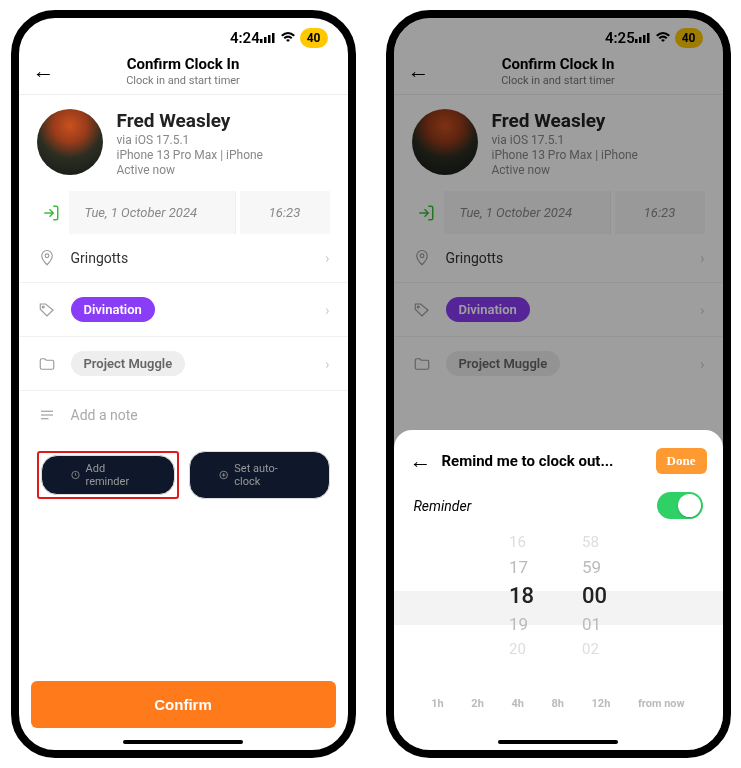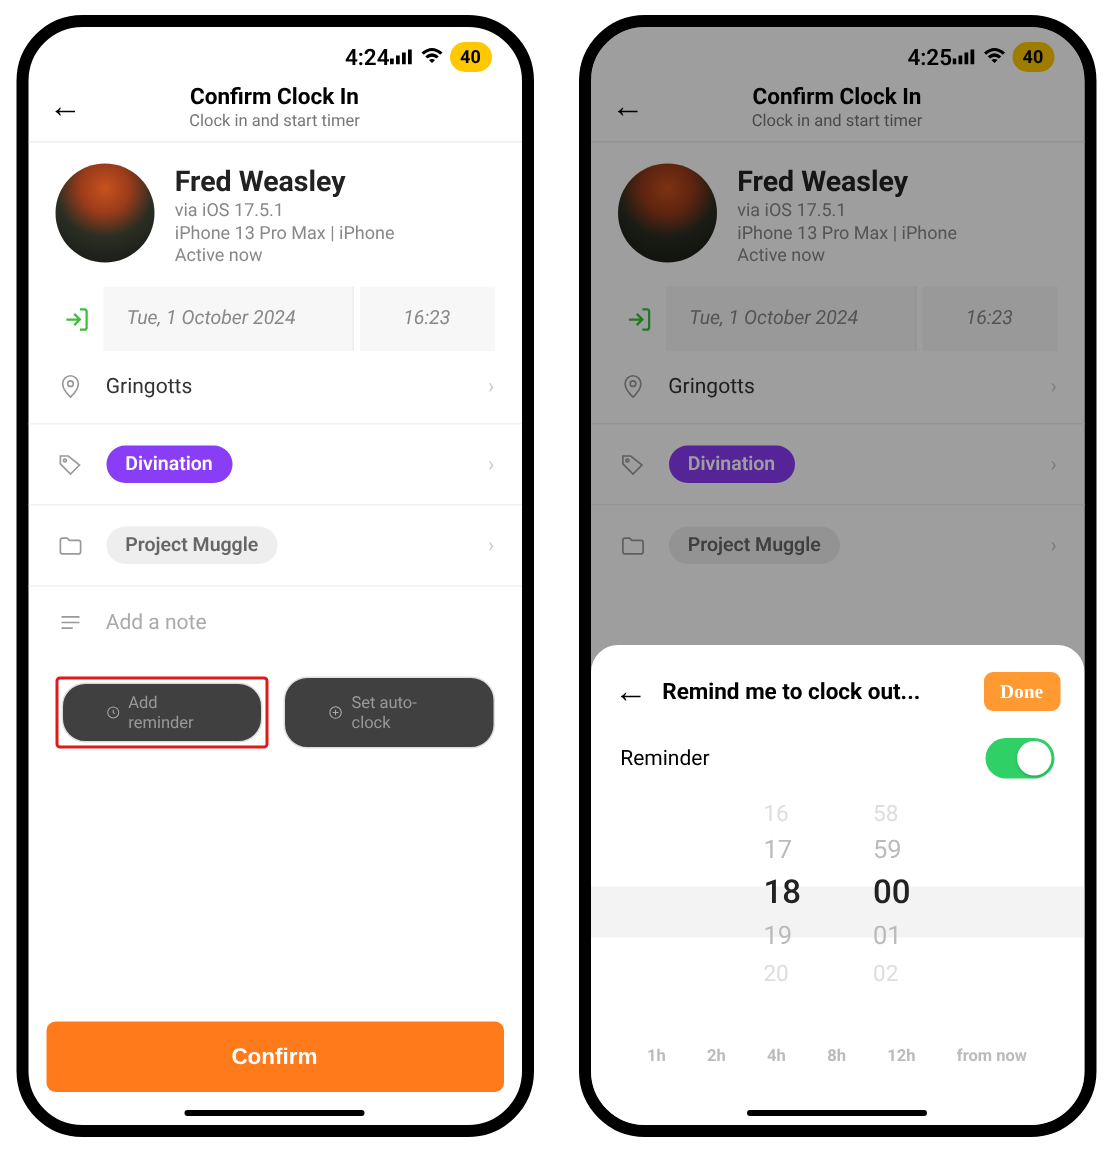--- a/index.html
+++ b/index.html
@@ -135,21 +135,21 @@
 .pill-btn {
   border: 1px solid #ddd;
   border-radius: 16px;
   padding: 6px 28px;
   font-size: 11px;
   color: #999;
   display: flex;
   align-items: center;
   gap: 5px;
   cursor: pointer;
-  background: #404040;
+  background: #0f172a;
 }
 .pill-btn svg { width: 12px; height: 12px; stroke: #aaa; fill: none; stroke-width: 1.5; }
 .highlight-box {
   border: 2px solid #e11919;
   border-radius: 3px;
   padding: 2px;
 }
 .confirm-bar {
   margin-top: auto;
   padding: 0 12px 22px;
@@ -196,20 +196,21 @@
   font-weight: 600;
   cursor: pointer;
   font-family: Liberation Serif, serif;
 }
 .reminder-row {
   display: flex;
   justify-content: space-between;
   align-items: center;
   padding: 8px 20px 14px;
   font-size: 14px;
+  font-style: italic;
 }
 .toggle {
   width: 46px; height: 27px; background: #2fd065; border-radius: 14px;
   position: relative; cursor: pointer;
 }
 .toggle::after {
   content: "";
   position: absolute;
   width: 23px; height: 23px; background: #fff; border-radius: 50%;
   top: 2px; right: 2px;

